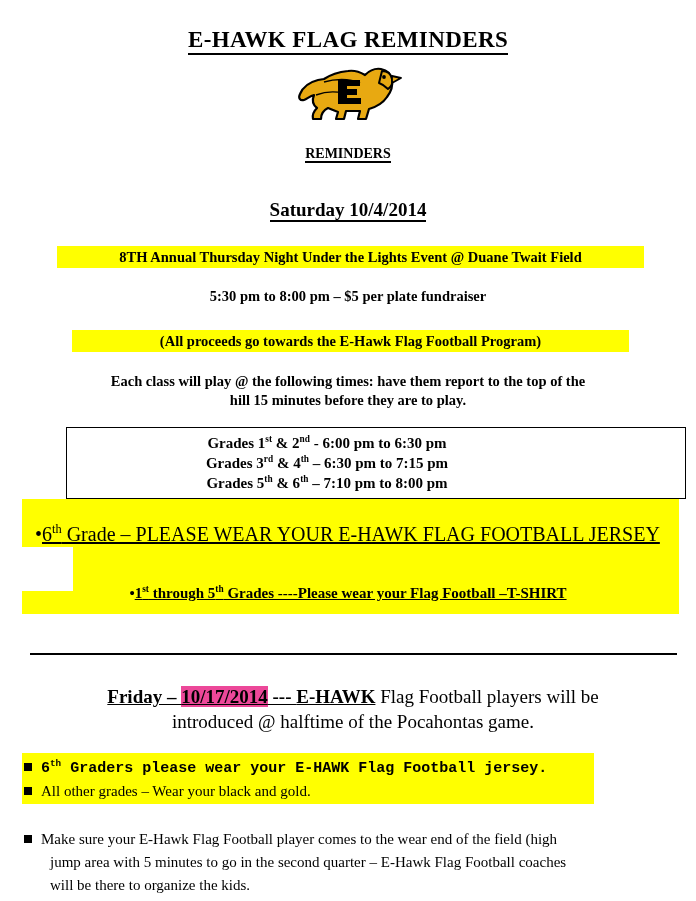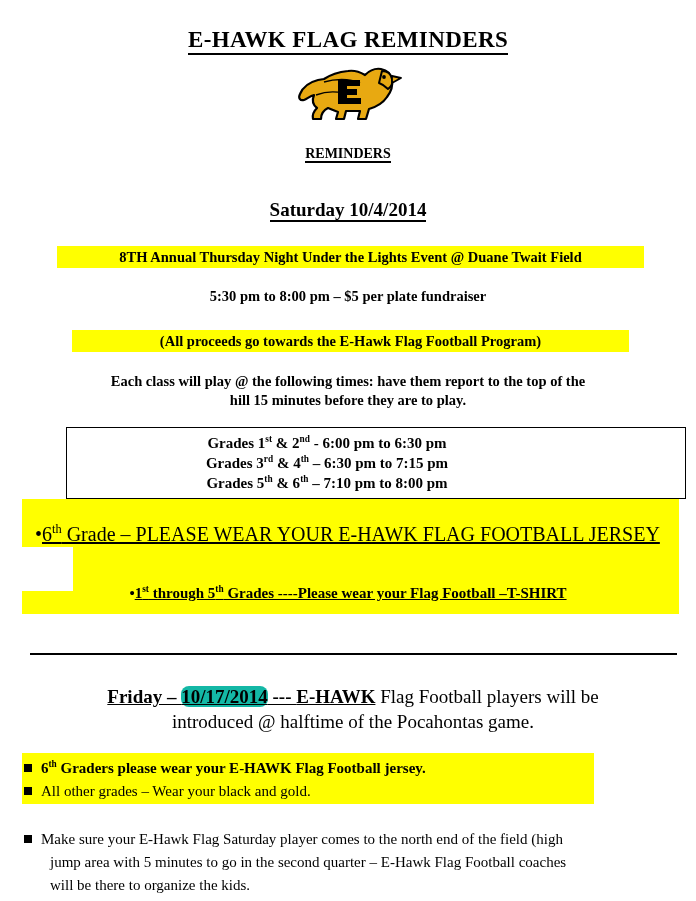--- a/index.html
+++ b/index.html
@@ -14,23 +14,23 @@
     font-family: "Liberation Serif", "DejaVu Serif", serif;
     color: #000000;
     overflow: hidden;
   }
 
   .page {
     position: relative;
     width: 696px;
     height: 901px;
   }
-  .bold { font-weight: bold; }
+  .bold { font-weight: bold; font-family: Liberation Mono, monospace; }
   .ul { text-decoration: underline; }
-  .hl { background: #14b8a6; border-radius: 8px; }
+  .hl { background: #ec4899; }
   sup {
     font-size: 0.62em;
     vertical-align: super;
     line-height: 0;
   }
 
   
   .title {
     position: absolute;
     top: 27px;
@@ -356,18 +356,18 @@
   <div class="bullets-hl">
     <span class="row bold">
       <span class="sq"></span><span>6</span><sup>th</sup><span> Graders please wear your E-HAWK Flag Football jersey.</span>
     </span>
     <span class="row">
       <span class="sq"></span><span>All other grades – Wear your black and gold.</span>
     </span>
   </div>
 
   <div class="final">
-    <span class="hang"><span class="sq"></span><span>Make sure your E-Hawk Flag Saturday player comes to the north end of the field (high</span></span>
+    <span class="hang"><span class="sq"></span><span>Make sure your E-Hawk Flag Football player comes to the wear end of the field (high</span></span>
     <span class="hang" style="text-indent:0;">jump area with 5 minutes to go in the second quarter – E-Hawk Flag Football coaches</span>
     <span class="hang" style="text-indent:0;">will be there to organize the kids.</span>
   </div>
 
 </div>
 
 </body></html>

